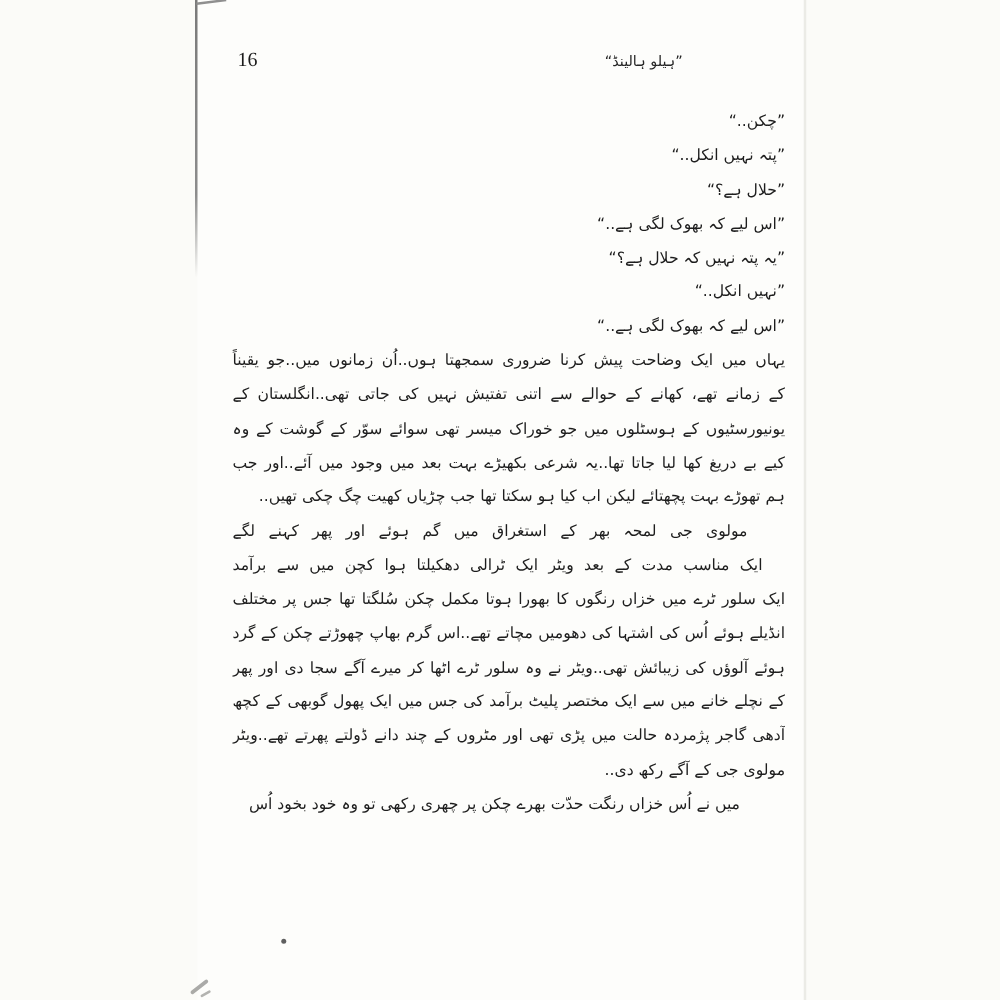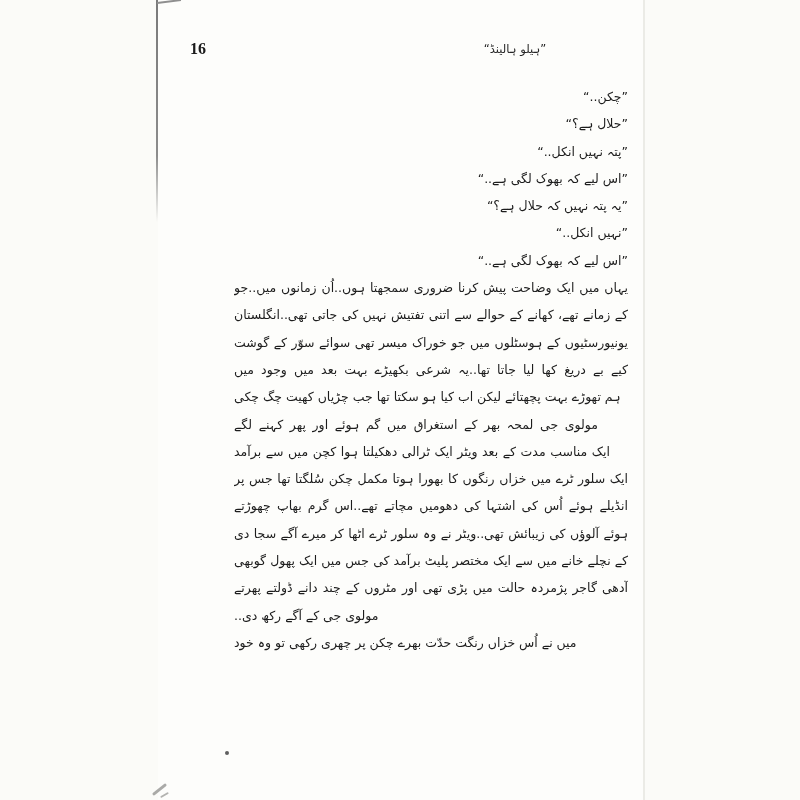--- a/index.html
+++ b/index.html
@@ -17,51 +17,51 @@
   .spine-hook{position:absolute;left:157px;top:2px;width:24px;height:2px;background:#8f8f8f;
     transform:rotate(-7deg);transform-origin:left top;}
   .edge-line{position:absolute;left:643px;top:0;width:2px;height:800px;background:#ebebe6;}
   .ink-dot{position:absolute;left:225px;top:751px;width:4px;height:4px;border-radius:50%;background:#5f5f5f;}
   .smudge{position:absolute;left:151px;top:788px;width:17px;height:3px;background:#9b9b99;
     transform:rotate(-38deg);border-radius:2px;opacity:.85;}
   .smudge2{position:absolute;left:160px;top:794px;width:9px;height:2px;background:#b3b3b0;
     transform:rotate(-30deg);border-radius:2px;}
   
   .page-number{position:absolute;left:190px;top:40px;
-    font-family:"Liberation Serif",serif;font-weight:bold;font-size:16px;color:#1b1b1b;}
+    font-family:"Liberation Serif",serif;font-weight:normal;font-size:16px;color:#1b1b1b;}
   .header-title{position:absolute;left:400px;top:42px;width:230px;text-align:center;
     direction:rtl;font-size:11.5px;color:#262626;}
   
   .body-text{position:absolute;left:186px;top:83px;width:442px;
     direction:rtl;font-size:12.5px;color:#1d1d1d;}
-  .line{height:27.3px;line-height:27.3px;overflow:hidden;white-space:normal;margin-left:48px;}
+  .line{height:27.3px;line-height:27.3px;overflow:hidden;white-space:normal;}
   .line.dlg{text-align:right;}
   .line.just{text-align:justify;text-align-last:justify;-moz-text-align-last:justify;}
-  .line.last{text-align:left;}
+  .line.last{text-align:right;}
 </style>
 </head>
 <body>
 
 <div class="scan">
   <div class="paper"></div>
 
   <div class="spine-line"></div>
   <div class="spine-hook"></div>
   <div class="edge-line"></div>
   <div class="ink-dot"></div>
   <div class="smudge"></div>
   <div class="smudge2"></div>
 
   <div class="page-number">16</div>
   <div class="header-title">”ہیلو ہالینڈ“</div>
 
   <div class="body-text" id="body-text">
       <div class="line dlg">”چکن..“</div>
+      <div class="line dlg">”پتہ نہیں انکل..“</div>
       <div class="line dlg">”حلال ہے؟“</div>
-      <div class="line dlg">”پتہ نہیں انکل..“</div>
       <div class="line dlg">”اس لیے کہ بھوک لگی ہے..“</div>
       <div class="line dlg">”یہ پتہ نہیں کہ حلال ہے؟“</div>
       <div class="line dlg">”نہیں انکل..“</div>
       <div class="line dlg">”اس لیے کہ بھوک لگی ہے..“</div>
       <div class="line just">یہاں میں ایک وضاحت پیش کرنا ضروری سمجھتا ہوں..اُن زمانوں میں..جو یقیناً جاہلیت</div>
       <div class="line just">کے زمانے تھے، کھانے کے حوالے سے اتنی تفتیش نہیں کی جاتی تھی..انگلستان کے کالجوں اور</div>
       <div class="line just">یونیورسٹیوں کے ہوسٹلوں میں جو خوراک میسر تھی سوائے سوّر کے گوشت کے وہ سب کچھ کوئی بھی سوال</div>
       <div class="line just">کیے بے دریغ کھا لیا جاتا تھا..یہ شرعی بکھیڑے بہت بعد میں وجود میں آئے..اور جب وجود میں آئے تو</div>
       <div class="line last">ہم تھوڑے بہت پچھتائے لیکن اب کیا ہو سکتا تھا جب چڑیاں کھیت چگ چکی تھیں..</div>
       <div class="line just" style="padding-right: 30px;">مولوی جی لمحہ بھر کے استغراق میں گم ہوئے اور پھر کہنے لگے ”برخوردار..ویٹر سے کہو میرے</div>

